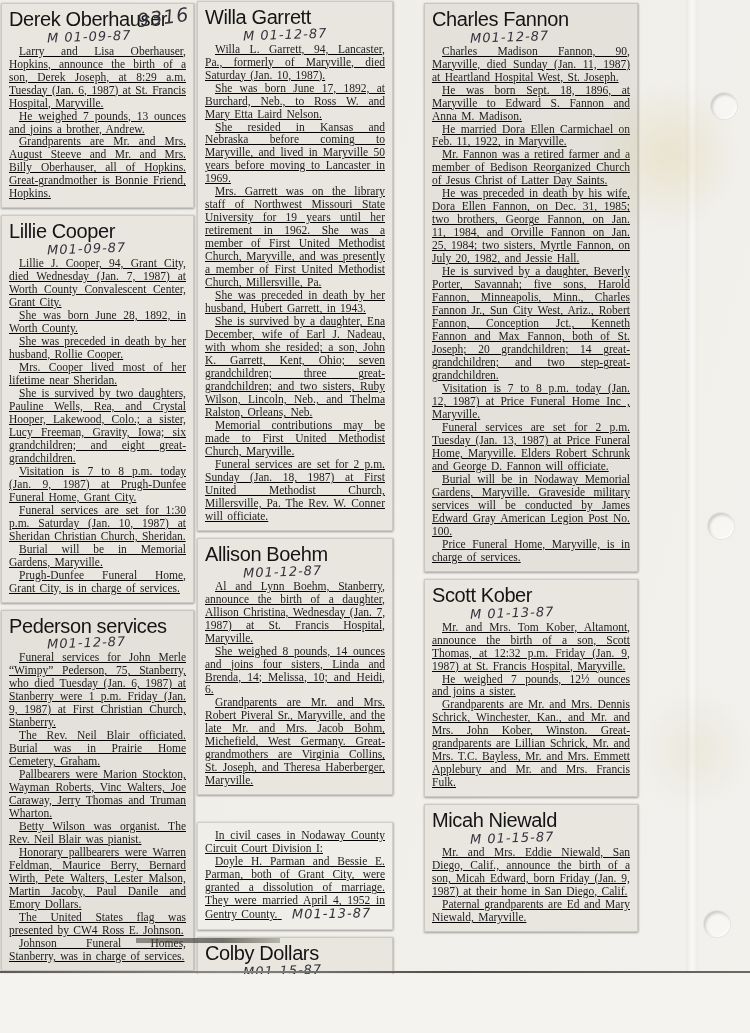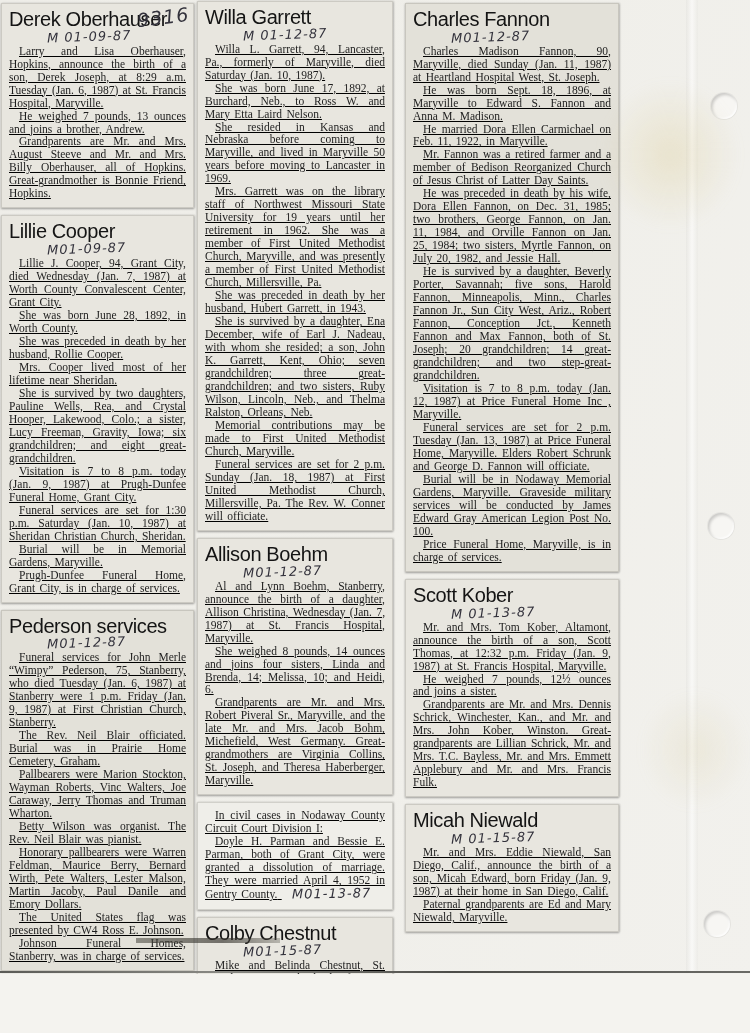--- a/index.html
+++ b/index.html
@@ -17,31 +17,31 @@
     background:#f7f6f3;
     box-shadow:inset 1.5px 2px 3px rgba(0,0,0,0.18), inset -1px -1px 2px rgba(255,255,255,0.9), 0 0 0 1px rgba(0,0,0,0.05);}
   .bleed{position:absolute;border-radius:50%;filter:blur(6px);pointer-events:none;}
   .smudge{position:absolute;left:136px;top:938px;width:144px;height:5px;
     background:linear-gradient(to right,rgba(70,68,60,0.55),rgba(50,48,42,0.65) 60%,rgba(90,88,80,0.35));
     filter:blur(0.6px);}
 
   .col{position:absolute;display:flex;flex-direction:column;gap:7px;}
   .col1{left:1px;  top:3px;  width:193px;}
   .col2{left:197px;top:1px;  width:196px;}
-  .col3{left:405px;top:3px;  width:214px;}
+  .col3{left:424px;top:3px;  width:214px;}
 
   .clipping{
     position:relative;
     background:#e8e6df;
     padding:5px 7px 7px 7px;
     box-shadow:0 1px 2px rgba(0,0,0,0.30), 1px 0 2px rgba(0,0,0,0.14);
     border:1px solid rgba(120,118,110,0.25);
   }
   .shade-b{background:#e3e1d9;}
-  .light{background:#efeee9;}
+  .light{background:#efeee9;margin-top:20px;}
 
   .headline{
     margin:0; font-family:"Liberation Sans", sans-serif; font-weight:normal;
     font-size:20px; line-height:1.03; letter-spacing:-0.4px; color:#141414;
   }
   .handwriting{
     font-family:"DejaVu Sans", sans-serif; font-style:italic; font-weight:500;
     color:#33323c; font-size:13px; letter-spacing:1px; white-space:nowrap;
   }
   .annotation{display:block;margin:-2px 0 1px 38px;transform:rotate(-2deg);}
@@ -123,21 +123,21 @@
           <p class="para">Grandparents are Mr. and Mrs. Robert Piveral Sr., Maryville, and the late Mr. and Mrs. Jacob Bohm, Michefield, West Germany. Great-grandmothers are Virginia Collins, St. Joseph, and Theresa Haberberger, Maryville.</p>
         </div>
     </article>
     <article class="clipping light">
       <div class="body">
         <p class="para">In civil cases in Nodaway County Circuit Court Division I:</p>
         <p class="para"><span>Doyle H. Parman and Bessie E. Parman, both of Grant City, were granted a dissolution of marriage. They were married April 4, 1952 in Gentry County.</span> <span class="handwriting inline">M01-13-87</span></p>
       </div>
     </article>
     <article class="clipping">
-      <h2 class="headline">Colby Chestnut</h2>
+      <h2 class="headline">Colby Dollars</h2>
       <span class="handwriting annotation">M01-15-87</span>
       <div class="body">
           <p class="para">Mike and Belinda Chestnut, St. Joseph, announce the birth of a son, Colby James, Wednesday (Jan. 7, 1987) at Heartland Hospital West in St. Joseph. He joins a brother Frankie at home.</p>
         </div>
     </article>
   </div>
 
   <div class="col col3">
     <article class="clipping shade-b">
       <h2 class="headline">Charles Fannon</h2>

